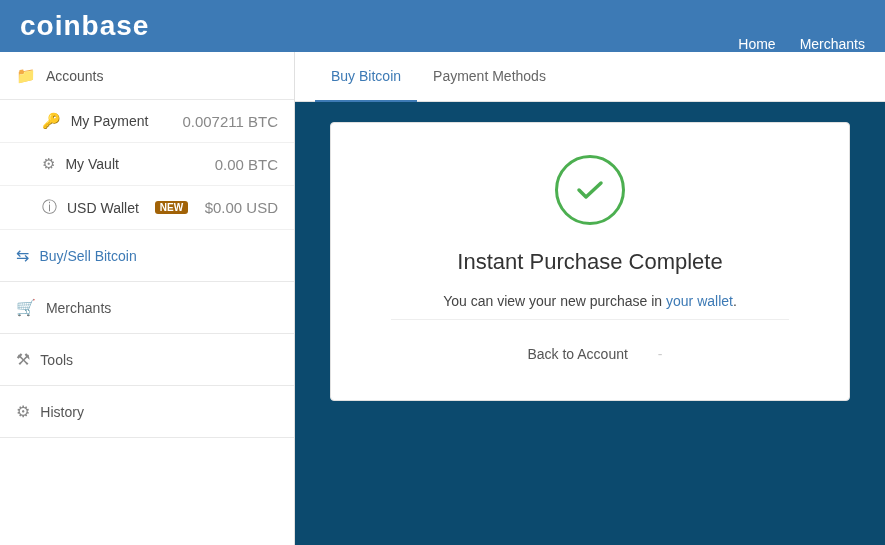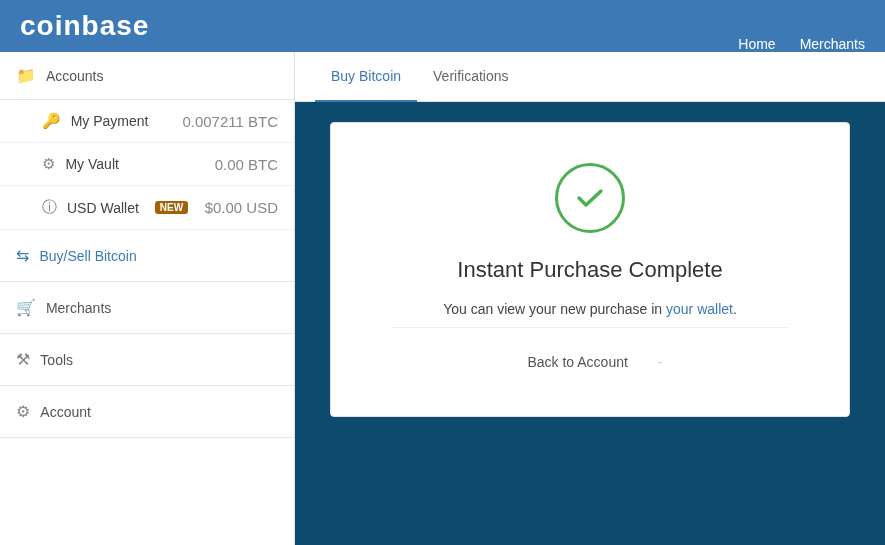--- a/index.html
+++ b/index.html
@@ -154,21 +154,21 @@
       flex: 1;
       padding: 20px;
       display: flex;
       align-items: flex-start;
       justify-content: center;
     }
     .card {
       background: #fff;
       border: 1px solid #e0e0e0;
       border-radius: 4px;
-      padding: 40px 60px;
+      padding: 32px 60px;
       width: 520px;
       text-align: center;
     }
     .success-icon {
       width: 70px;
       height: 70px;
       border-radius: 50%;
       border: 3px solid #4caf50;
       display: flex;
       align-items: center;
@@ -275,30 +275,30 @@
       <span>Merchants</span>
     </div>
 
     <div class="sidebar-regular-item">
       <span class="icon">⚒</span>
       <span>Tools</span>
     </div>
 
     <div class="sidebar-regular-item">
       <span class="icon">⚙</span>
-      <span>Account</span>
+      <span>History</span>
     </div>
 
   </aside>
 
   <main class="main">
 
     <div class="tabs">
       <div class="tab active">Buy Bitcoin</div>
-      <div class="tab">Verifications</div>
+      <div class="tab">Payment Methods</div>
     </div>
 
     <div class="content">
       <div class="card">
 
         <div class="success-icon">
           <svg viewBox="0 0 36 36" fill="none" xmlns="http://www.w3.org/2000/svg">
             <polyline points="7,18 14,25 29,11" stroke="#4caf50" stroke-width="3.5" stroke-linecap="round" stroke-linejoin="round"></polyline>
           </svg>
         </div>

